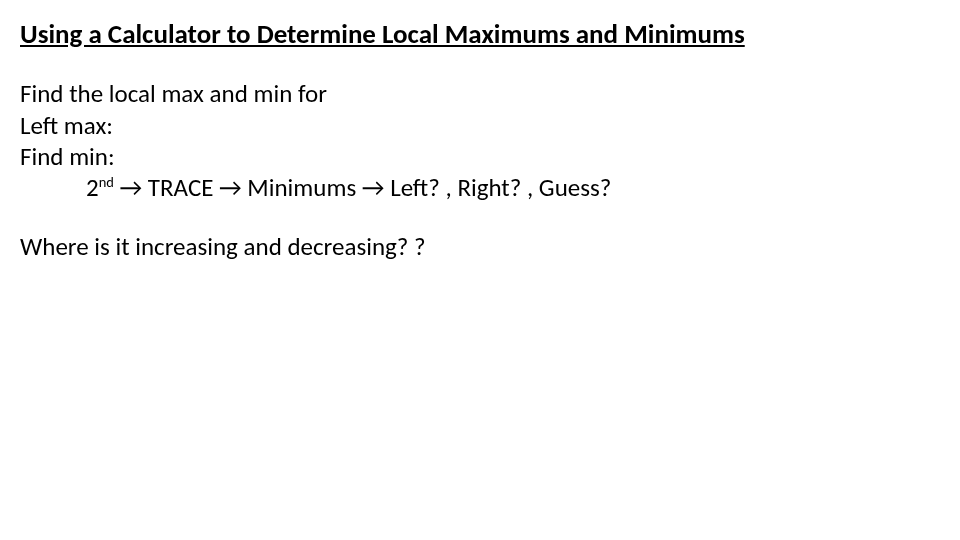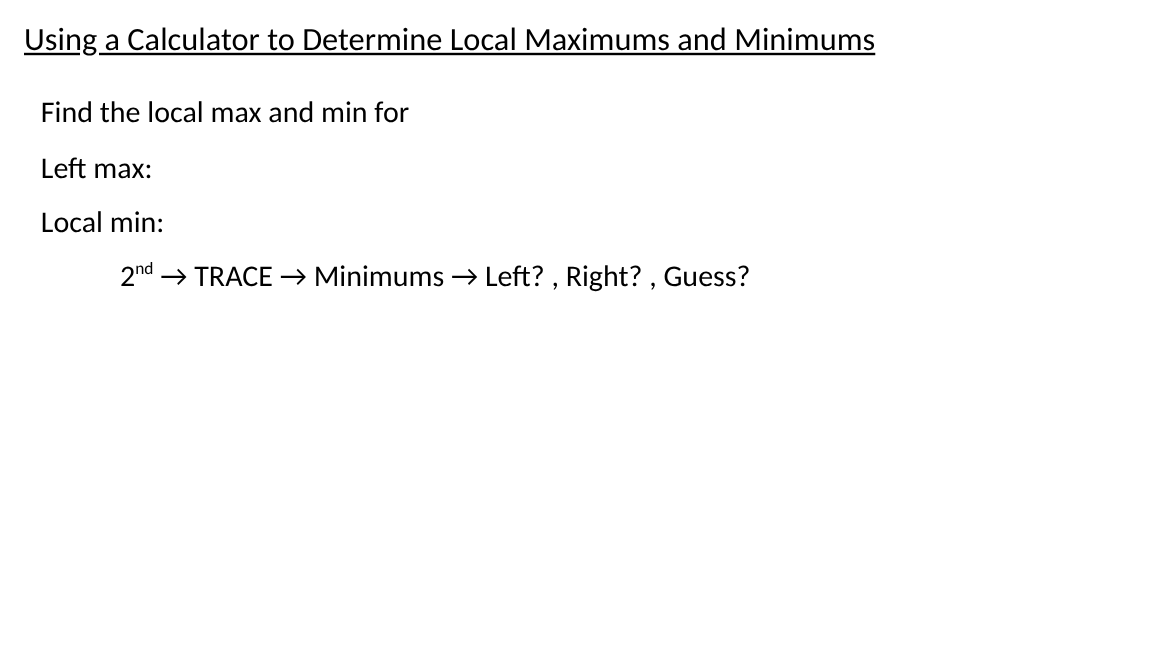--- a/index.html
+++ b/index.html
@@ -15,50 +15,51 @@
     box-sizing: border-box;
     padding: 18px 20px 20px 20px;
     width: 960px;
     height: 540px;
   }
   .title {
     font-size: 27px;
     line-height: 1.2;
     text-decoration: underline;
     margin: 0 0 28px 0;
-    font-weight: 400;
+    font-weight: 700;
   }
   .body {
     font-size: 25px;
     line-height: 1.25;
   }
-  .line { margin: 14px; }
+  .line { margin: 0; }
   .indent { padding-left: 66px; }
   .spacer { height: 28px; }
   sup { font-size: 0.58em; vertical-align: super; line-height: 0; }
 </style>
 </head>
 <body>
 
 <div class="slide">
 
   <h1 class="title">Using a Calculator to Determine Local Maximums and Minimums</h1>
 
   <div class="body">
 
     <p class="line">Find the local max and min for</p>
 
 
 
     <p class="line">Left max:</p>
 
 
-    <p class="line">Local min:</p>
+    <p class="line">Find min:</p>
 
     <p class="line indent">
       <span>2</span><sup>nd</sup><span> → TRACE → Minimums → Left? , Right? , Guess?</span>
     </p>
 
     <div class="spacer"></div>
 
+    <p class="line">Where is it increasing and decreasing? ?</p>
 
   </div>
 </div>
 
 </body></html>

